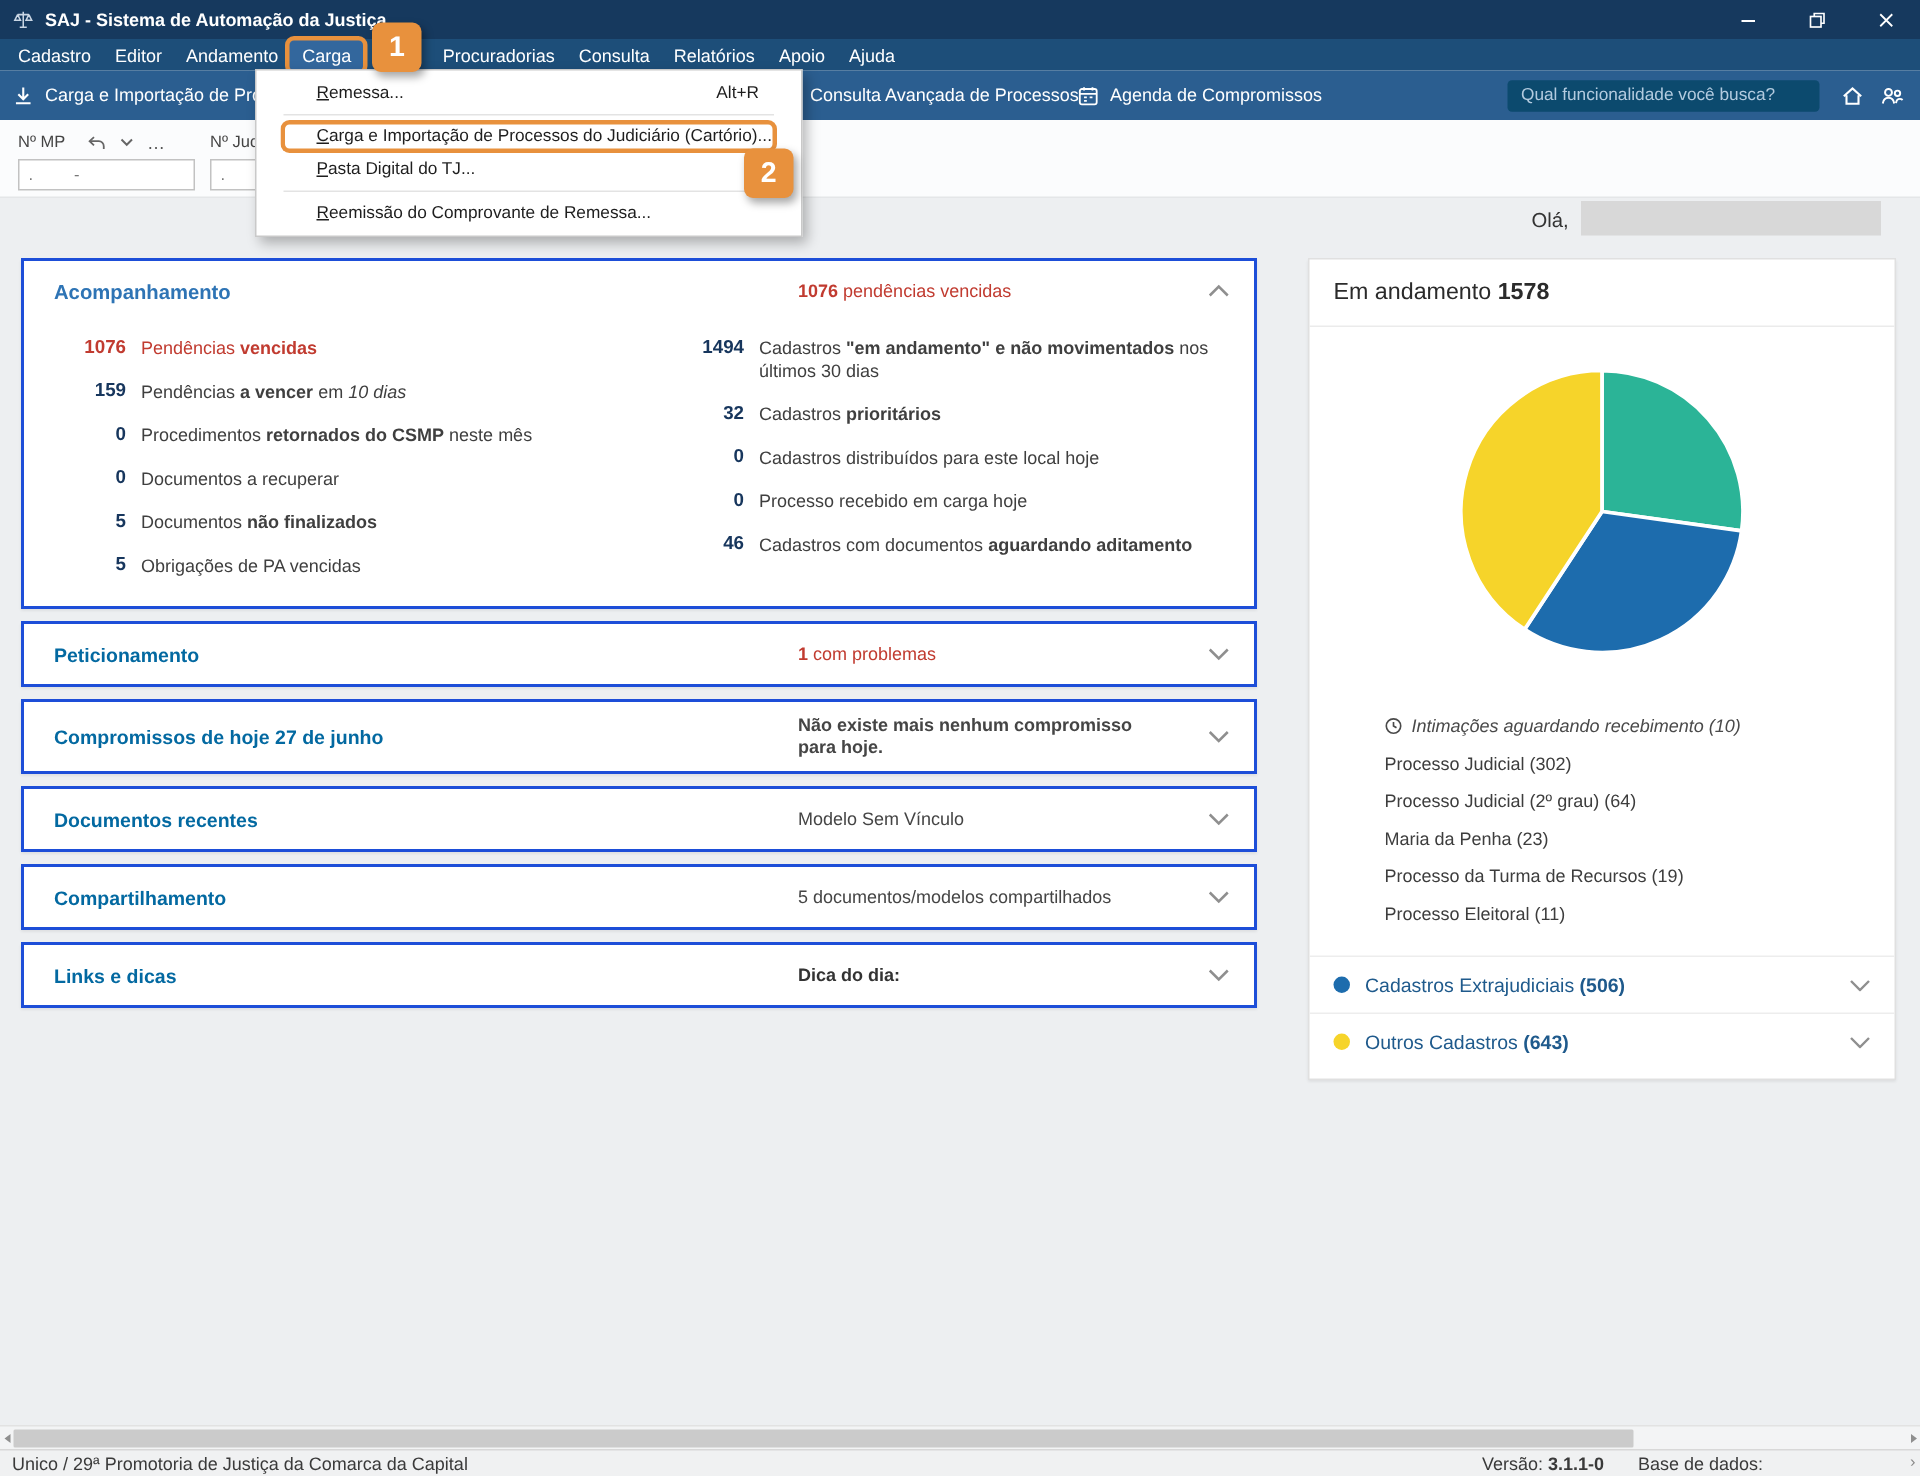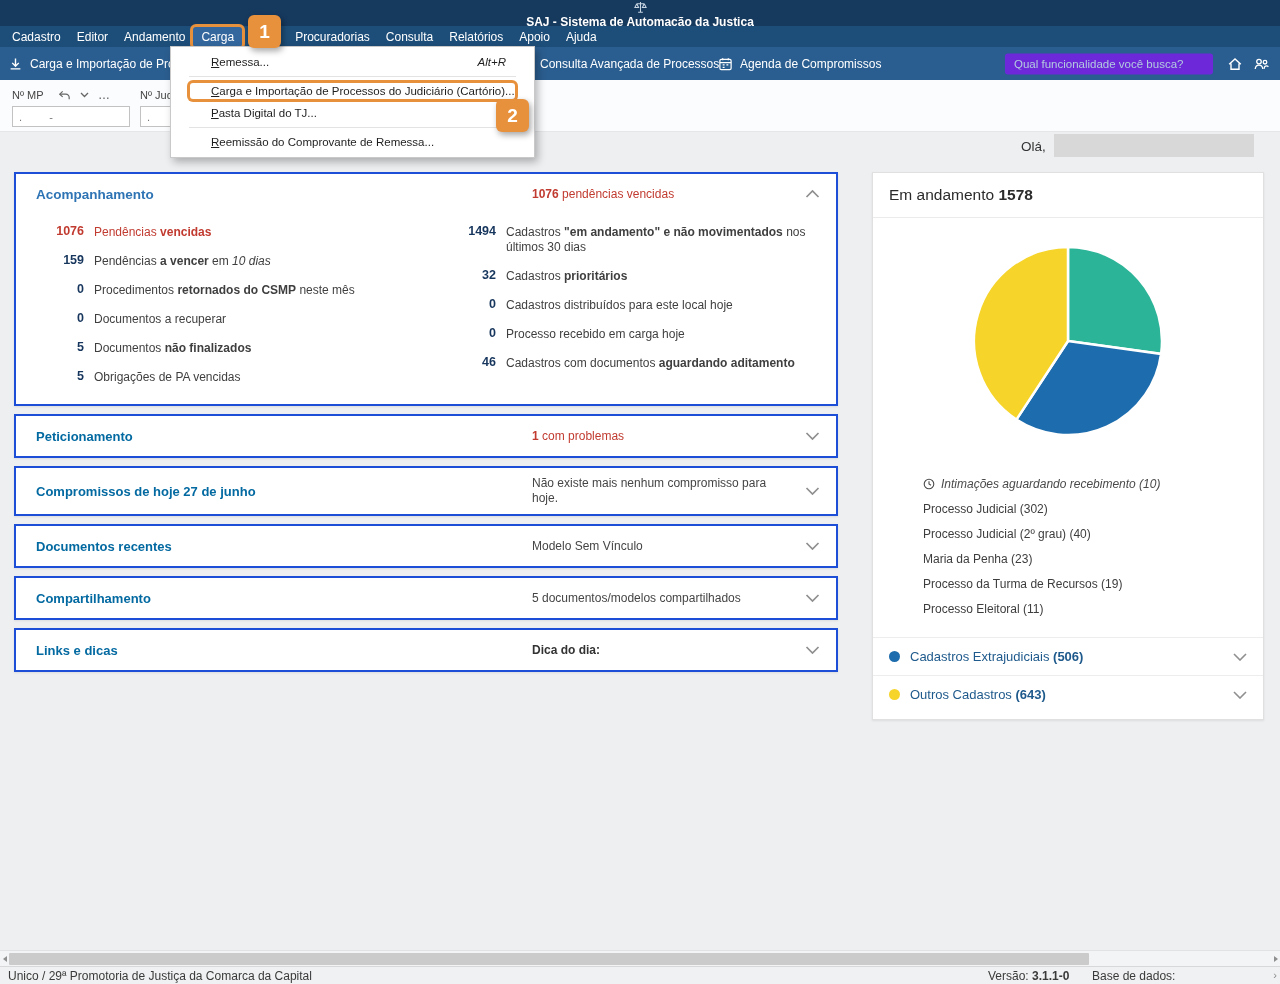--- a/index.html
+++ b/index.html
@@ -1,39 +1,39 @@
 <!DOCTYPE html>
 <html><head>
 <meta charset="utf-8">
 <style>
   *{margin:0;padding:0;box-sizing:border-box;}
   html,body{width:1280px;height:984px;}
   body{position:relative;overflow:hidden;background:#edeff1;color:#333;
        font-family:"Liberation Sans","DejaVu Sans",sans-serif;font-size:12px;}
 
   
-  .titlebar{position:absolute;top:0;left:0;right:0;height:26px;background:#16395e;display:flex;align-items:center;color:#fff;flex-direction:column;}
+  .titlebar{position:absolute;top:0;left:0;right:0;height:26px;background:#16395e;display:flex;align-items:center;color:#fff;}
   .app-icon{margin:0 7px 0 8px;display:flex;}
   .title-text{font-size:12px;font-weight:bold;}
   .win-controls{margin-left:auto;display:flex;height:100%;}
   .win-btn{width:46px;height:100%;display:flex;align-items:center;justify-content:center;}
 
   
   .menubar{position:absolute;top:26px;left:0;right:0;height:21px;background:#1d4e79;display:flex;align-items:center;color:#fff;padding-left:4px;}
   .menu-item{padding:3px 8px;font-size:12px;white-space:nowrap;cursor:default;}
   .menu-item.selected{background:#33679d;border-radius:3px;box-shadow:0 0 0 3px #e8913d;}
   .step-badge{width:33px;height:33px;border-radius:6px;background:#e8913d;color:#fff;font-weight:bold;font-size:19px;
               display:flex;align-items:center;justify-content:center;box-shadow:2px 3px 6px rgba(0,0,0,.35);z-index:60;}
   .step-inline{position:relative;top:-5px;margin:0 6px;flex:none;}
 
   
   .toolbar{position:absolute;top:47px;left:0;right:0;height:33px;background:#2b5e90;}
   .tbi{position:absolute;top:50%;transform:translateY(-50%);display:flex;align-items:center;gap:7px;color:#fff;font-size:12px;white-space:nowrap;}
   .tb1{left:8px}.tb2{left:518px}.tb3{left:718px}.tb-home{left:1227px}.tb-user{left:1253px}
-  .tb-search{position:absolute;left:1005px;top:50%;transform:translateY(-50%);width:208px;height:21px;background:#6d28d9;
+  .tb-search{position:absolute;left:1005px;top:50%;transform:translateY(-50%);width:208px;height:21px;background:#0c4a6e;
              border:none;border-radius:3px;color:#dce8f2;font-size:11.5px;padding:0 9px;font-family:inherit;outline:none;}
   .tb-search::placeholder{color:#b3cbdf;}
 
   
   .procbar{position:absolute;top:80px;left:0;right:0;height:52px;background:#fbfcfd;border-bottom:1px solid #e4e6e8;}
   .pb-label{position:absolute;font-size:11px;color:#444;}
   .pb-mp-label{left:12px;top:9px}.pb-jud-label{left:140px;top:9px}
   .pb-icons{position:absolute;left:58px;top:8px;display:flex;align-items:center;gap:9px;color:#555;font-size:12px;}
   .pb-input{position:absolute;top:26px;height:21px;border:1px solid #c2c2c2;background:#fff;font-size:11px;color:#777;
             padding:0 6px;font-family:inherit;letter-spacing:3px;}
@@ -42,35 +42,35 @@
   
   .greeting{position:absolute;left:1021px;top:139px;font-size:13.5px;color:#333;}
   .redact{position:absolute;left:1054px;top:134px;width:200px;height:23px;background:#d8d8d8;}
 
   
   .dropdown{position:absolute;left:170px;top:46px;width:365px;background:#fff;border:1px solid #c9c9c9;
             box-shadow:3px 4px 8px rgba(0,0,0,.28);padding:4px 16px;z-index:50;}
   .dd-item{position:relative;display:flex;align-items:center;height:22px;padding:0 12px 0 24px;font-size:11.5px;color:#1e1e1e;white-space:nowrap;}
   .dd-label{display:block;}
   .dd-label::first-letter{text-decoration:underline;}
-  .dd-sc{margin-left:auto;padding-left:12px;font-style:italic;}
+  .dd-sc{margin-left:auto;padding-left:12px;}
   .dd-sep{height:1px;background:#e3e3e3;margin:3px 2px;}
   .dd-item.hl{box-shadow:inset 0 0 0 3px #e8913d;border-radius:6px;}
   .badge2{position:absolute;right:5px;top:52px;}
 
   
   .cards{position:absolute;left:14px;top:172px;width:824px;}
   .card{background:#fff;border:2px solid #1d4ed8;box-shadow:0 1px 2px rgba(0,0,0,.08);margin-bottom:8px;}
   .card-hdr{height:40px;position:relative;display:flex;align-items:center;padding:0 18px 0 20px;}
   .card-hdr.tall{height:46px;}
   .card-title{font-size:13px;font-weight:bold;color:#0369a1;}
   .card-title.blue{color:#2e74b5;font-size:13.5px;}
   .hdr-mid{position:absolute;left:516px;top:50%;transform:translateY(-50%);font-size:12px;color:#454545;}
   .hdr-mid.red{color:#c13b30;}
-  .mid-wrap{width:250px;line-height:15px;}
+  .mid-wrap{width:250px;line-height:15px;font-weight:bold;}
   .mid-bold{font-weight:bold;color:#333;}
   .chev{position:absolute;right:16px;top:50%;transform:translateY(-50%);display:flex;}
   .stats{display:flex;padding:10px 20px 6px 16px;}
   .col-l{width:408px;flex:none;}
   .col-r{flex:1;}
   .stat-row{display:flex;margin-bottom:13px;line-height:15px;}
   .num{flex:none;width:52px;text-align:right;margin-right:10px;font-weight:bold;color:#17365d;font-size:12.5px;}
   .col-r .num{width:56px;}
   .lbl{color:#3f3f3f;font-size:12px;padding-top:1px;}
   .b{font-weight:bold;}
@@ -373,21 +373,21 @@
           <svg width="12" height="12" viewBox="0 0 12 12">
             <circle cx="6" cy="6" r="4.8" fill="none" stroke="#4a4a4a" stroke-width="1.1"></circle>
             <path d="M6 3.3V6l2 1.2" fill="none" stroke="#4a4a4a" stroke-width="1.1"></path>
           </svg>
           <span>Intimações aguardando recebimento (10)</span>
         </div>
         <div class="child">
           <span>Processo Judicial (302)</span>
         </div>
         <div class="child">
-          <span>Processo Judicial (2º grau) (40)</span>
+          <span>Processo Judicial (2º grau) (64)</span>
         </div>
         <div class="child">
           <span>Maria da Penha (23)</span>
         </div>
         <div class="child">
           <span>Processo da Turma de Recursos (19)</span>
         </div>
         <div class="child">
           <span>Processo Eleitoral (11)</span>
         </div>

